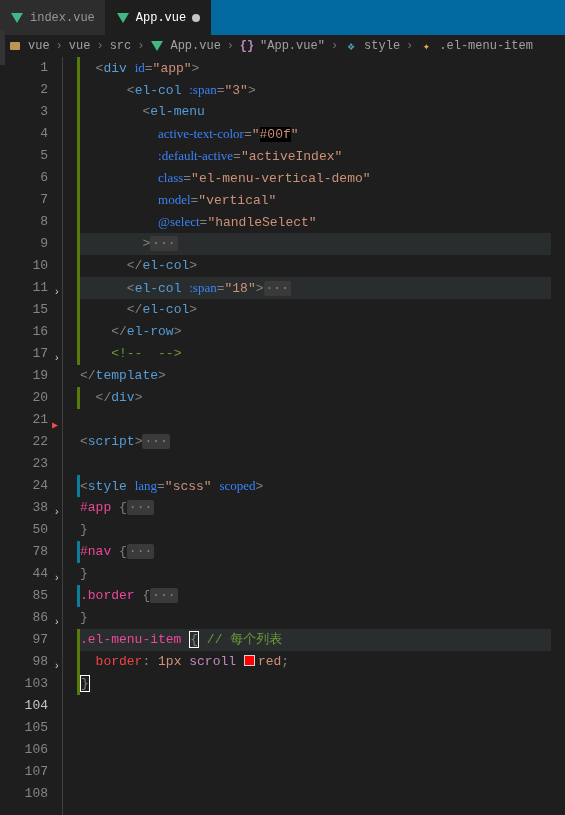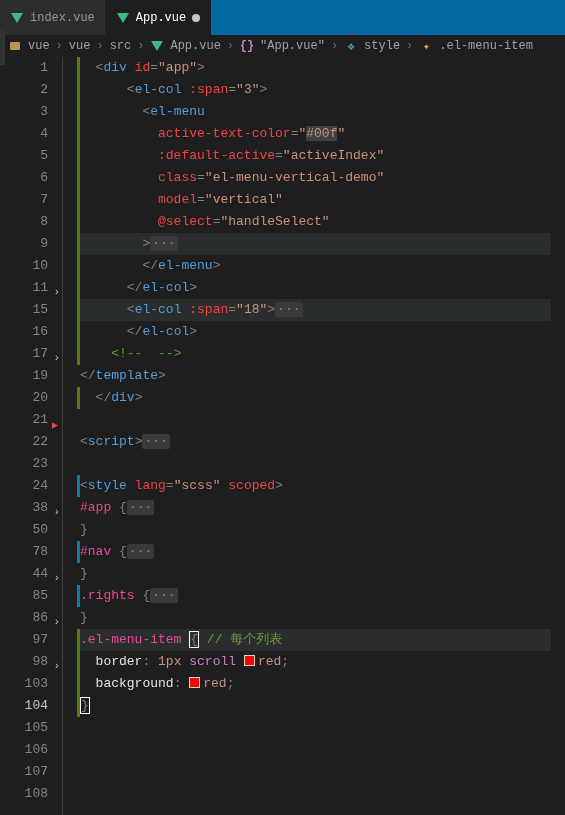--- a/index.html
+++ b/index.html
@@ -135,30 +135,30 @@
   position: absolute;
   left: -3px;
   top: 0;
   width: 3px;
   height: 100%;
 }
 .change-bar.modified { background: #0c7d9d; }
 .change-bar.added { background: #587c0c; }
 
 .tag { color: #569cd6; }
-.attr { color: #ef4444; }
+.attr { color: #3b82f6; font-family: Liberation Serif, serif; }
 .str { color: #ce9178; }
 .punct { color: #808080; }
 .comment { color: #6a9937; }
 .keyword { color: #c586c0; }
 .selector { color: #ec4899; }
-.prop { color: #e5e5e5; }
+.prop { color: #ef4444; }
 .val { color: #ce9178; }
 .ellipsis { color: #808080; background: #3a3a3a; border-radius:2px; padding:0 2px;}
-.selected-bg { background: #404040; }
+.selected-bg { background: #000000; }
 .color-swatch {
   display: inline-block;
   width: 11px; height: 11px;
   border: 0.5px solid #d4d4d4;
   vertical-align: -1px;
   margin-right: 3px;
 }
 .cursor-box {
   border: 1px solid #fff;
 }
@@ -271,28 +271,28 @@
     <div class="code-line"><span class="change-bar added"></span>          <span class="attr">:default-active</span><span class="punct">=</span><span class="str">"activeIndex"</span></div>
 
     <div class="code-line"><span class="change-bar added"></span>          <span class="attr">class</span><span class="punct">=</span><span class="str">"el-menu-vertical-demo"</span></div>
 
     <div class="code-line"><span class="change-bar added"></span>          <span class="attr">model</span><span class="punct">=</span><span class="str">"vertical"</span></div>
 
     <div class="code-line"><span class="change-bar added"></span>          <span class="attr">@select</span><span class="punct">=</span><span class="str">"handleSelect"</span></div>
 
     <div class="code-line highlight"><span class="change-bar added"></span>        <span class="punct">&gt;</span><span class="ellipsis">···</span></div>
 
-    <div class="code-line"><span class="change-bar added"></span>        <span class="punct">&lt;/</span><span class="tag">el-menu</span><span class="punct">&gt;</span></div>
 
     <div class="code-line"><span class="change-bar added"></span>      <span class="punct">&lt;/</span><span class="tag">el-col</span><span class="punct">&gt;</span></div>
 
     <div class="code-line highlight"><span class="change-bar added"></span>      <span class="punct">&lt;</span><span class="tag">el-col</span> <span class="attr">:span</span><span class="punct">=</span><span class="str">"18"</span><span class="punct">&gt;</span><span class="ellipsis">···</span></div>
 
     <div class="code-line"><span class="change-bar added"></span>      <span class="punct">&lt;/</span><span class="tag">el-col</span><span class="punct">&gt;</span></div>
 
+    <div class="code-line"><span class="change-bar added"></span>    <span class="punct">&lt;/</span><span class="tag">el-row</span><span class="punct">&gt;</span></div>
 
     <div class="code-line"><span class="change-bar added"></span>    <span class="comment">&lt;!--  --&gt;</span></div>
 
     <div class="code-line"><span class="punct">&lt;/</span><span class="tag">template</span><span class="punct">&gt;</span></div>
 
     <div class="code-line"><span class="change-bar added"></span>  <span class="punct">&lt;/</span><span class="tag">div</span><span class="punct">&gt;</span></div>
 
     <div class="code-line"></div>
 
     <div class="code-line"><span class="punct">&lt;</span><span class="tag">script</span><span class="punct">&gt;</span><span class="ellipsis">···</span></div>
@@ -302,27 +302,26 @@
     <div class="code-line"><span class="change-bar modified"></span><span class="punct">&lt;</span><span class="tag">style</span> <span class="attr">lang</span><span class="punct">=</span><span class="str">"scss"</span> <span class="attr">scoped</span><span class="punct">&gt;</span></div>
 
     <div class="code-line"><span class="selector">#app</span> <span class="punct">{</span><span class="ellipsis">···</span></div>
 
     <div class="code-line"><span class="punct">}</span></div>
 
     <div class="code-line"><span class="change-bar modified"></span><span class="selector">#nav</span> <span class="punct">{</span><span class="ellipsis">···</span></div>
 
     <div class="code-line"><span class="punct">}</span></div>
 
-    <div class="code-line"><span class="change-bar modified"></span><span class="selector">.rights</span> <span class="punct">{</span><span class="ellipsis">···</span></div>
+    <div class="code-line"><span class="change-bar modified"></span><span class="selector">.border</span> <span class="punct">{</span><span class="ellipsis">···</span></div>
 
     <div class="code-line"><span class="punct">}</span></div>
 
     <div class="code-line highlight"><span class="change-bar added"></span><span class="selector">.el-menu-item</span> <span class="punct cursor-box">{</span> <span class="comment">// 每个列表</span></div>
 
     <div class="code-line"><span class="change-bar added"></span>  <span class="prop">border</span><span class="punct">:</span> <span class="val">1px</span> <span class="keyword">scroll</span> <span class="color-swatch" style="background:#ff0000"></span><span class="val">red</span><span class="punct">;</span></div>
 
-    <div class="code-line"><span class="change-bar added"></span>  <span class="prop">background</span><span class="punct">:</span> <span class="color-swatch" style="background:#ff0000"></span><span class="val">red</span><span class="punct">;</span></div>
 
     <div class="code-line"><span class="change-bar added"></span><span class="punct cursor-box">}</span></div>
 
   </div>
   <div class="minimap"></div>
 </div>
 
 </body></html>

